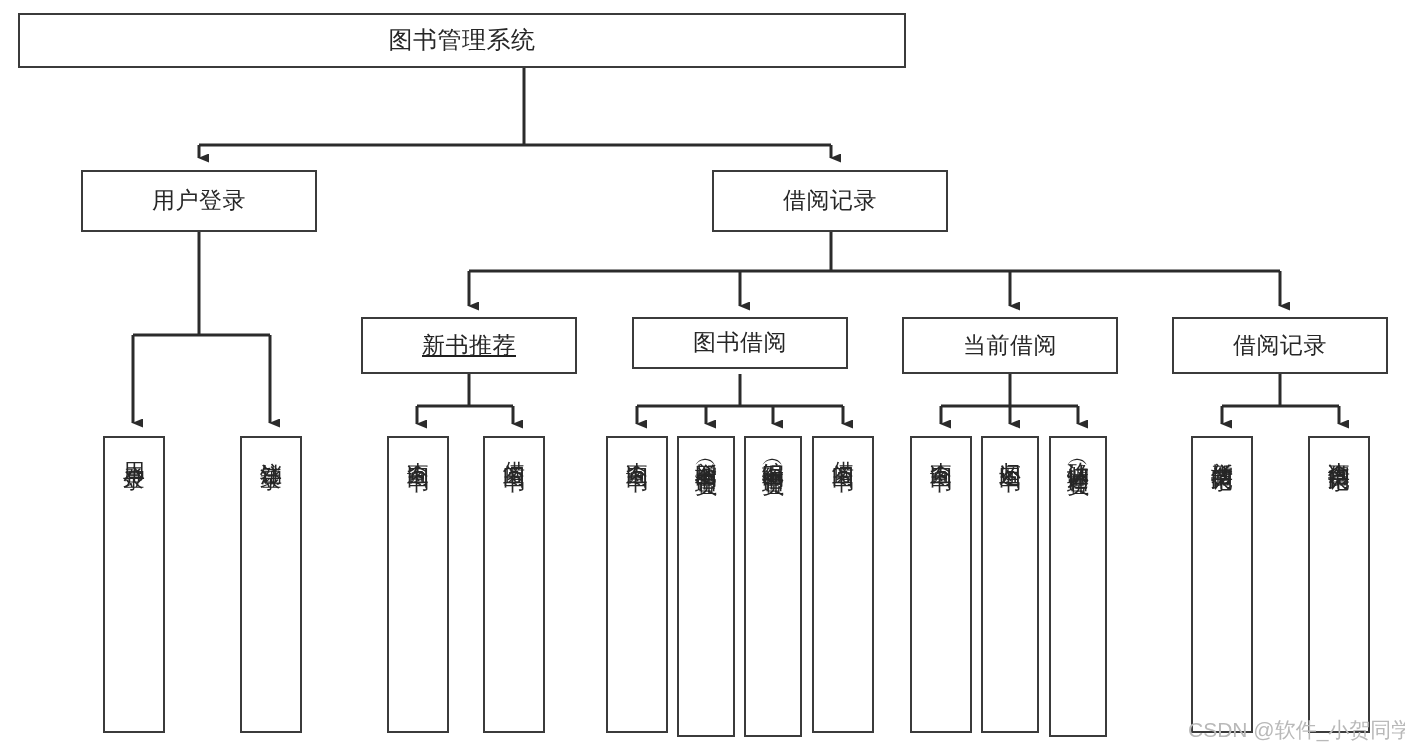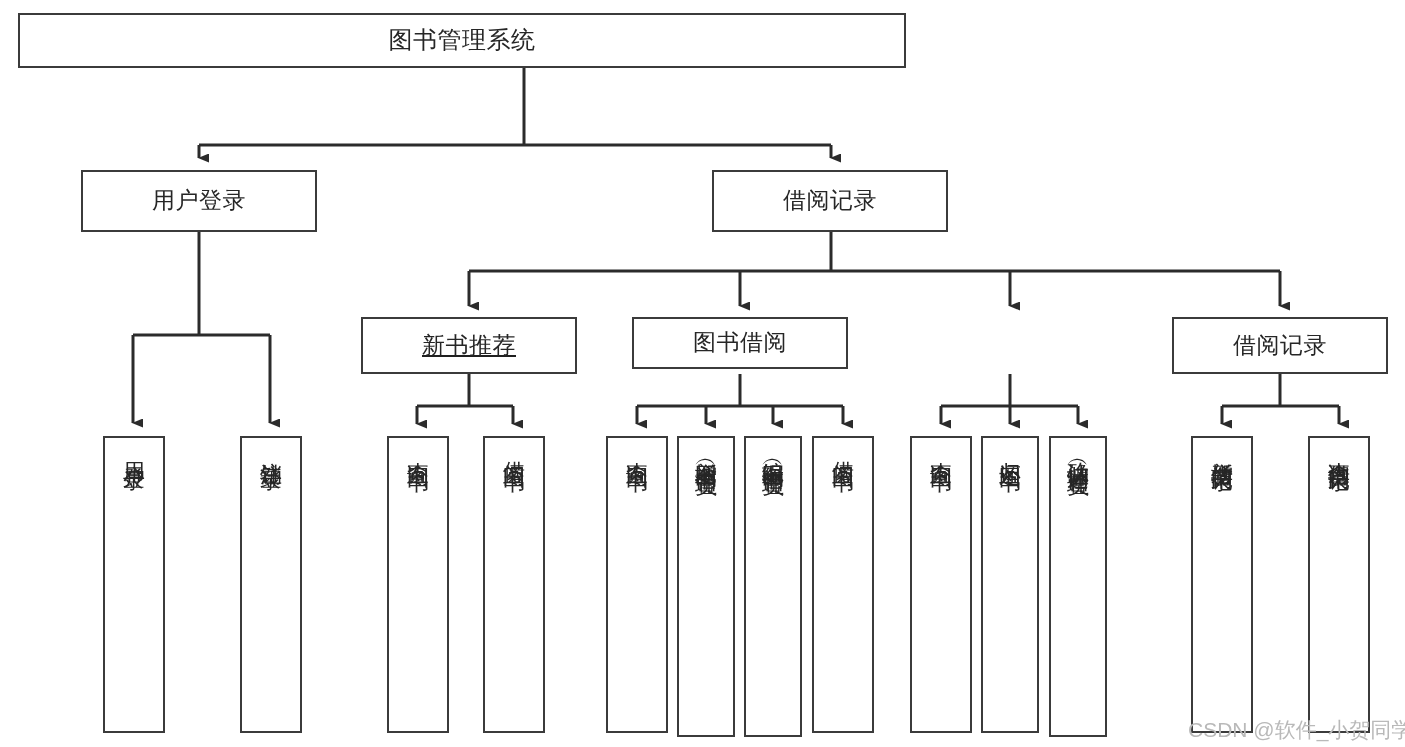--- a/index.html
+++ b/index.html
@@ -145,20 +145,23 @@
   <div class="node horiz" style="left:712px; top:170px; width:236px; height:62px;">
     <span class="node-label">借阅记录</span>
   </div>
 
   <div class="node horiz" style="left:361px; top:317px; width:216px; height:57px;text-decoration:underline;">
     <span class="node-label">新书推荐</span>
   </div>
   <div class="node horiz" style="left:632px; top:317px; width:216px; height:52px;">
     <span class="node-label">图书借阅</span>
   </div>
+  <div class="node horiz" style="left:902px; top:317px; width:216px; height:57px;">
+    <span class="node-label">当前借阅</span>
+  </div>
   <div class="node horiz" style="left:1172px; top:317px; width:216px; height:57px;">
     <span class="node-label">借阅记录</span>
   </div>
 
   <div class="node vert" style="left:103px; top:436px; width:62px; height:297px;">
     <span class="node-label">用户登录</span>
   </div>
   <div class="node vert" style="left:240px; top:436px; width:62px; height:297px;">
     <span class="node-label">注销登录</span>
   </div>

